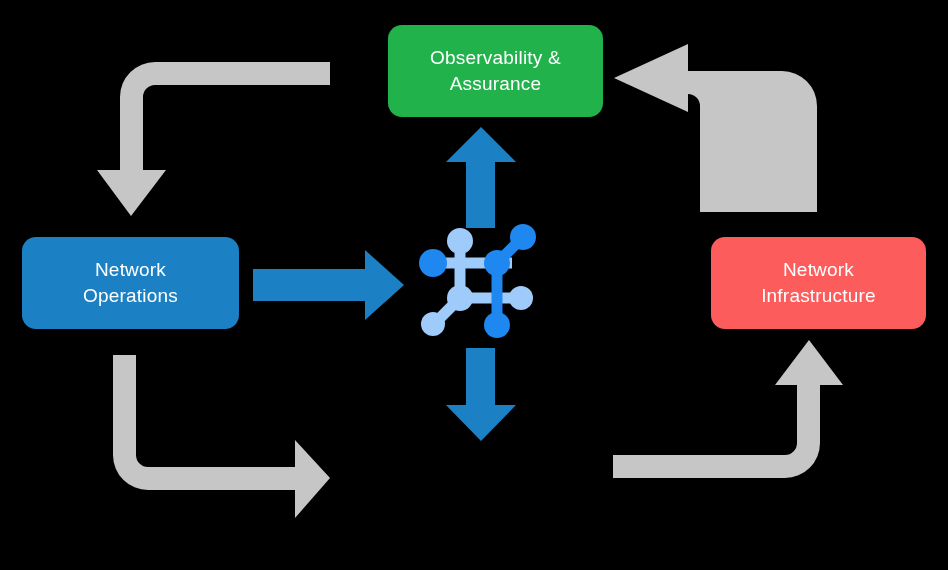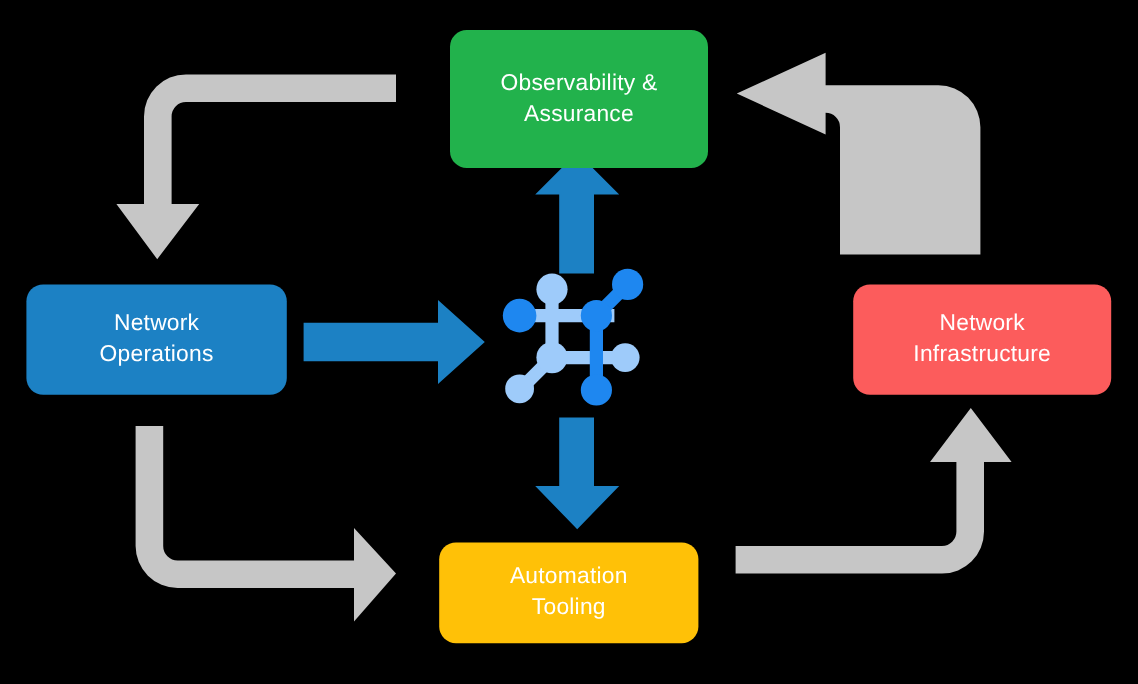--- a/index.html
+++ b/index.html
@@ -25,21 +25,21 @@
     color: #ffffff;
     font-size: 19px;
     line-height: 1.35;
     font-weight: 400;
     letter-spacing: 0.2px;
     box-sizing: border-box;
     padding: 6px 10px;
   }
   .node-box span { display: block; white-space: pre-line; }
 
-  #box-observability { left: 375px; top: 25px;  width: 215px; height: 115px; background: #22b24c; }
+  #box-observability { left: 388px; top: 25px;  width: 215px; height: 92px; background: #22b24c; }
   #box-operations    { left: 22px;  top: 237px; width: 217px; height: 92px; background: #1c81c4; }
   #box-infrastructure{ left: 711px; top: 237px; width: 215px; height: 92px; background: #fc5c5c; }
   #box-automation    { left: 366px; top: 452px; width: 216px; height: 84px; background: #ffc107; }
 
   .svg-layer {
     position: absolute;
     left: 0; top: 0;
     width: 948px;
     height: 570px;
   }
@@ -111,18 +111,14 @@
   <div class="node-box" id="box-operations">
     <span>Network
 Operations</span>
   </div>
 
   <div class="node-box" id="box-infrastructure">
     <span>Network
 Infrastructure</span>
   </div>
 
-  <div class="node-box" id="box-automation">
-    <span>Automation
-Tooling</span>
-  </div>
 
 </div>
 
 </body></html>

